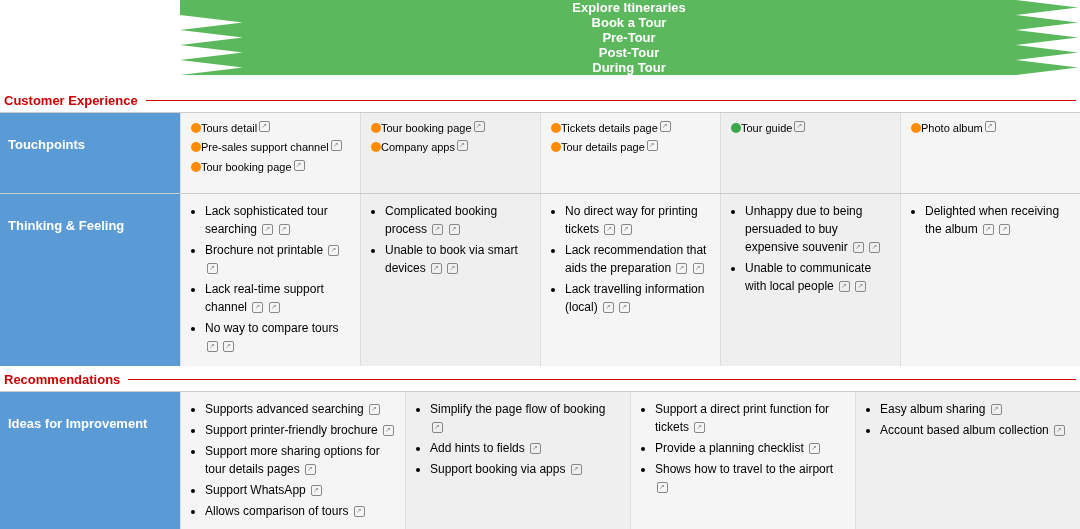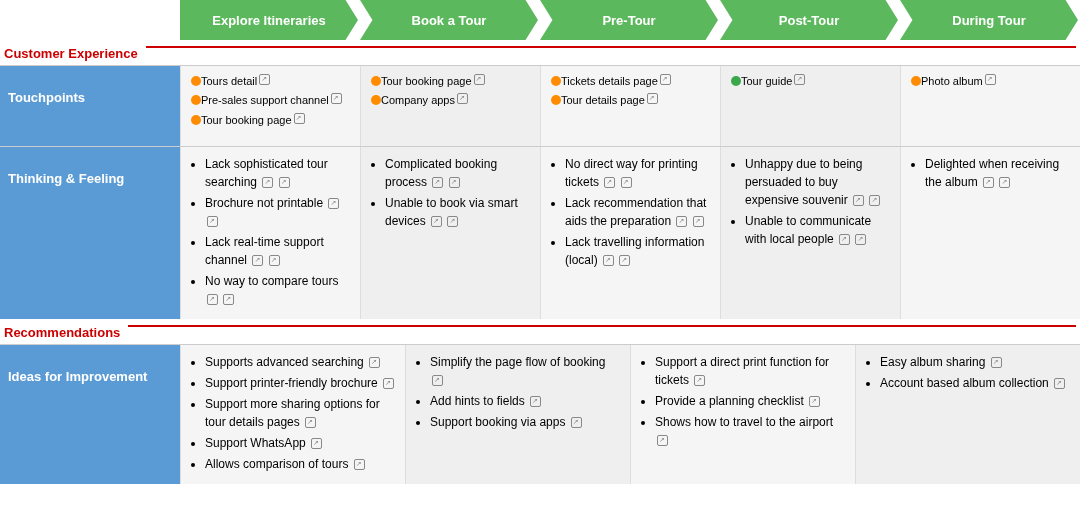--- a/index.html
+++ b/index.html
@@ -2,22 +2,23 @@
 <html><head>
   <meta charset="utf-8">
   <style>
     * { box-sizing: border-box; margin: 0; padding: 0; }
     body { font-family: Arial, sans-serif; font-size: 11px; background: #fff; width: 1080px; overflow-x: hidden; }
 
     
     .header-row {
       display: flex;
       margin-left: 180px;
-      margin-bottom: 0;
+      margin-bottom: 12px;
       position: relative;
+      flex-direction: column;
     }
     .arrow-item {
       display: flex;
       align-items: center;
       justify-content: center;
       background: #5cb85c;
       color: #fff;
       font-weight: bold;
       font-size: 13px;
       height: 40px;
@@ -31,21 +32,21 @@
       clip-path: polygon(0% 0%, 93% 0%, 100% 50%, 93% 100%, 0% 100%);
     }
 
     
     .section-label {
       color: #cc0000;
       font-size: 13px;
       font-weight: bold;
       padding: 6px 4px 4px 4px;
       display: flex;
-      align-items: flex-start;
+      align-items: center;
       gap: 8px;
     }
     .section-label::after {
       content: '';
       flex: 1;
       height: 1.5px;
       background: #cc0000;
     }
 
     

